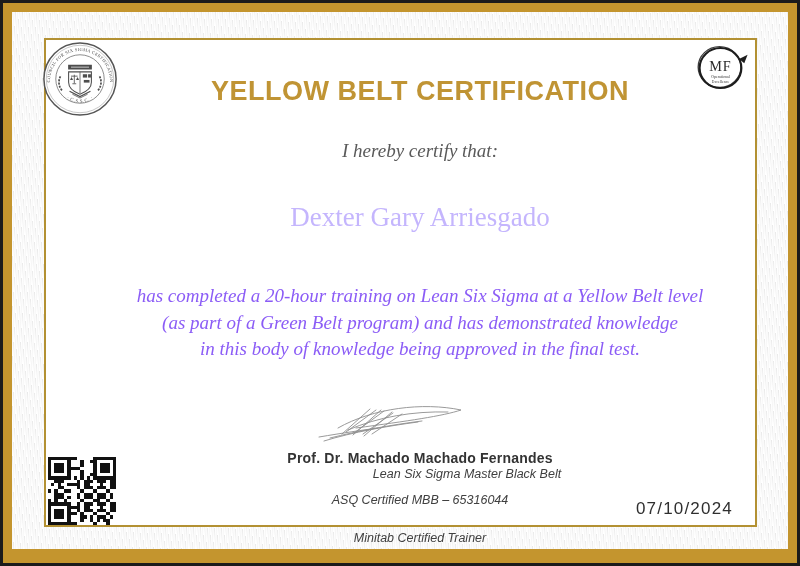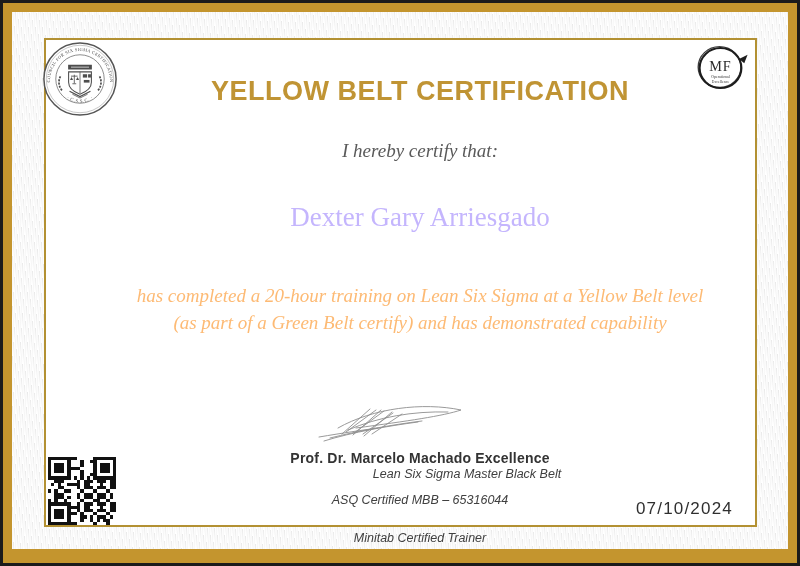--- a/index.html
+++ b/index.html
@@ -11,21 +11,21 @@
        repeating-linear-gradient(94deg,#e9e9e9 0px,#ffffff 1px,#f6f6f6 2px,#ffffff 3.5px);
      background-color:#fdfdfd;}
   .panel{position:absolute;left:44px;top:38px;width:713px;height:489px;background:#ffffff;
          border:2px solid #B39133;box-sizing:border-box;}
   .abs{position:absolute;}
   .center-line{left:44px;width:752px;text-align:center;}
   .title{top:76px;font-size:27px;font-weight:bold;letter-spacing:.5px;color:#C09434;}
   .intro{top:140px;font-family:"Liberation Serif",serif;font-style:italic;font-size:19px;color:#5a5a5a;}
   .recipient{top:202px;font-family:"Liberation Serif",serif;font-size:27px;color:#c4b5fd;}
   .body-text{top:283px;font-family:"Liberation Serif",serif;font-style:italic;font-size:19px;
-             line-height:26.5px;color:#fdba74;}
+             line-height:26.5px;color:#8b5cf6;}
   .signer-name{top:450px;font-size:14px;font-weight:bold;color:#333333;letter-spacing:.2px;}
   .cred{font-size:12.5px;font-style:italic;color:#404040;}
   .cred1{top:467px;padding-left:47px;} .cred2{top:493px;} .cred3{top:495px;margin-top:36px;}
   .date{top:499px;right:67px;font-size:17px;letter-spacing:1.2px;color:#2f2f2f;}
   .seal{left:42px;top:41px;width:76px;height:76px;}
   .mf-logo{left:692px;top:40px;width:57px;height:57px;}
   .signature{left:318px;top:401px;width:150px;height:42px;}
   .qr{left:48px;top:457px;width:68px;height:68px;}
   .qr svg{width:100%;height:100%;display:block;}
   svg text{font-family:"Liberation Serif",serif;}
@@ -84,41 +84,42 @@
     <text x="30" y="40" text-anchor="middle" font-size="4.2" fill="#3a3a3a">Operational</text>
     <text x="30" y="45.2" text-anchor="middle" font-size="4.2" fill="#3a3a3a">Excellence</text>
   </svg>
 
   <div class="abs center-line title">YELLOW BELT CERTIFICATION</div>
   <div class="abs center-line intro">I hereby certify that:</div>
   <div class="abs center-line recipient">Dexter Gary Arriesgado</div>
 
   <div class="abs center-line body-text">
     <div>has completed a 20-hour training on Lean Six Sigma at a Yellow Belt level</div>
-    <div>(as part of a Green Belt certify) and has demonstrated capability</div>
+    <div>(as part of a Green Belt program) and has demonstrated knowledge</div>
+    <div>in this body of knowledge being approved in the final test.</div>
   </div>
 
   <svg class="abs signature" viewBox="0 0 150 42">
     <g fill="none" stroke="#8f8f8f" stroke-width="0.9" stroke-linecap="round">
       <path d="M20 27 C 55 7, 105 1, 143 9 C 125 15, 90 20, 38 27"></path>
       <path d="M30 29 C 60 16, 95 10, 130 11"></path>
       <path d="M28 31 L58 9"></path>
         <path d="M36 32 L66 10"></path>
         <path d="M45 33 L75 12"></path>
         <path d="M54 33 L84 13"></path>
       <path d="M52 8 L24 33"></path>
         <path d="M63 9 L35 34"></path>
         <path d="M74 11 L46 35"></path>
       <path d="M6 40 C 35 31, 70 25, 100 21"></path>
       <path d="M12 37 C 40 30, 72 24, 104 20"></path>
       <path d="M1 36 C 25 32, 45 29, 60 27"></path>
     </g>
   </svg>
 
-  <div class="abs center-line signer-name">Prof. Dr. Marcelo Machado Excellence</div>
+  <div class="abs center-line signer-name">Prof. Dr. Machado Machado Fernandes</div>
   <div class="abs center-line cred cred1">Lean Six Sigma Master Black Belt</div>
   <div class="abs center-line cred cred2">ASQ Certified MBB – 65316044</div>
   <div class="abs center-line cred cred3">Minitab Certified Trainer</div>
 
   <div class="abs qr">
       <svg viewBox="0 0 21 21" shape-rendering="crispEdges">
         <rect width="21" height="21" fill="#ffffff"></rect>
         <g fill="#111111">
           <rect x="0" y="0" width="1" height="1"></rect>
           <rect x="1" y="0" width="1" height="1"></rect>

